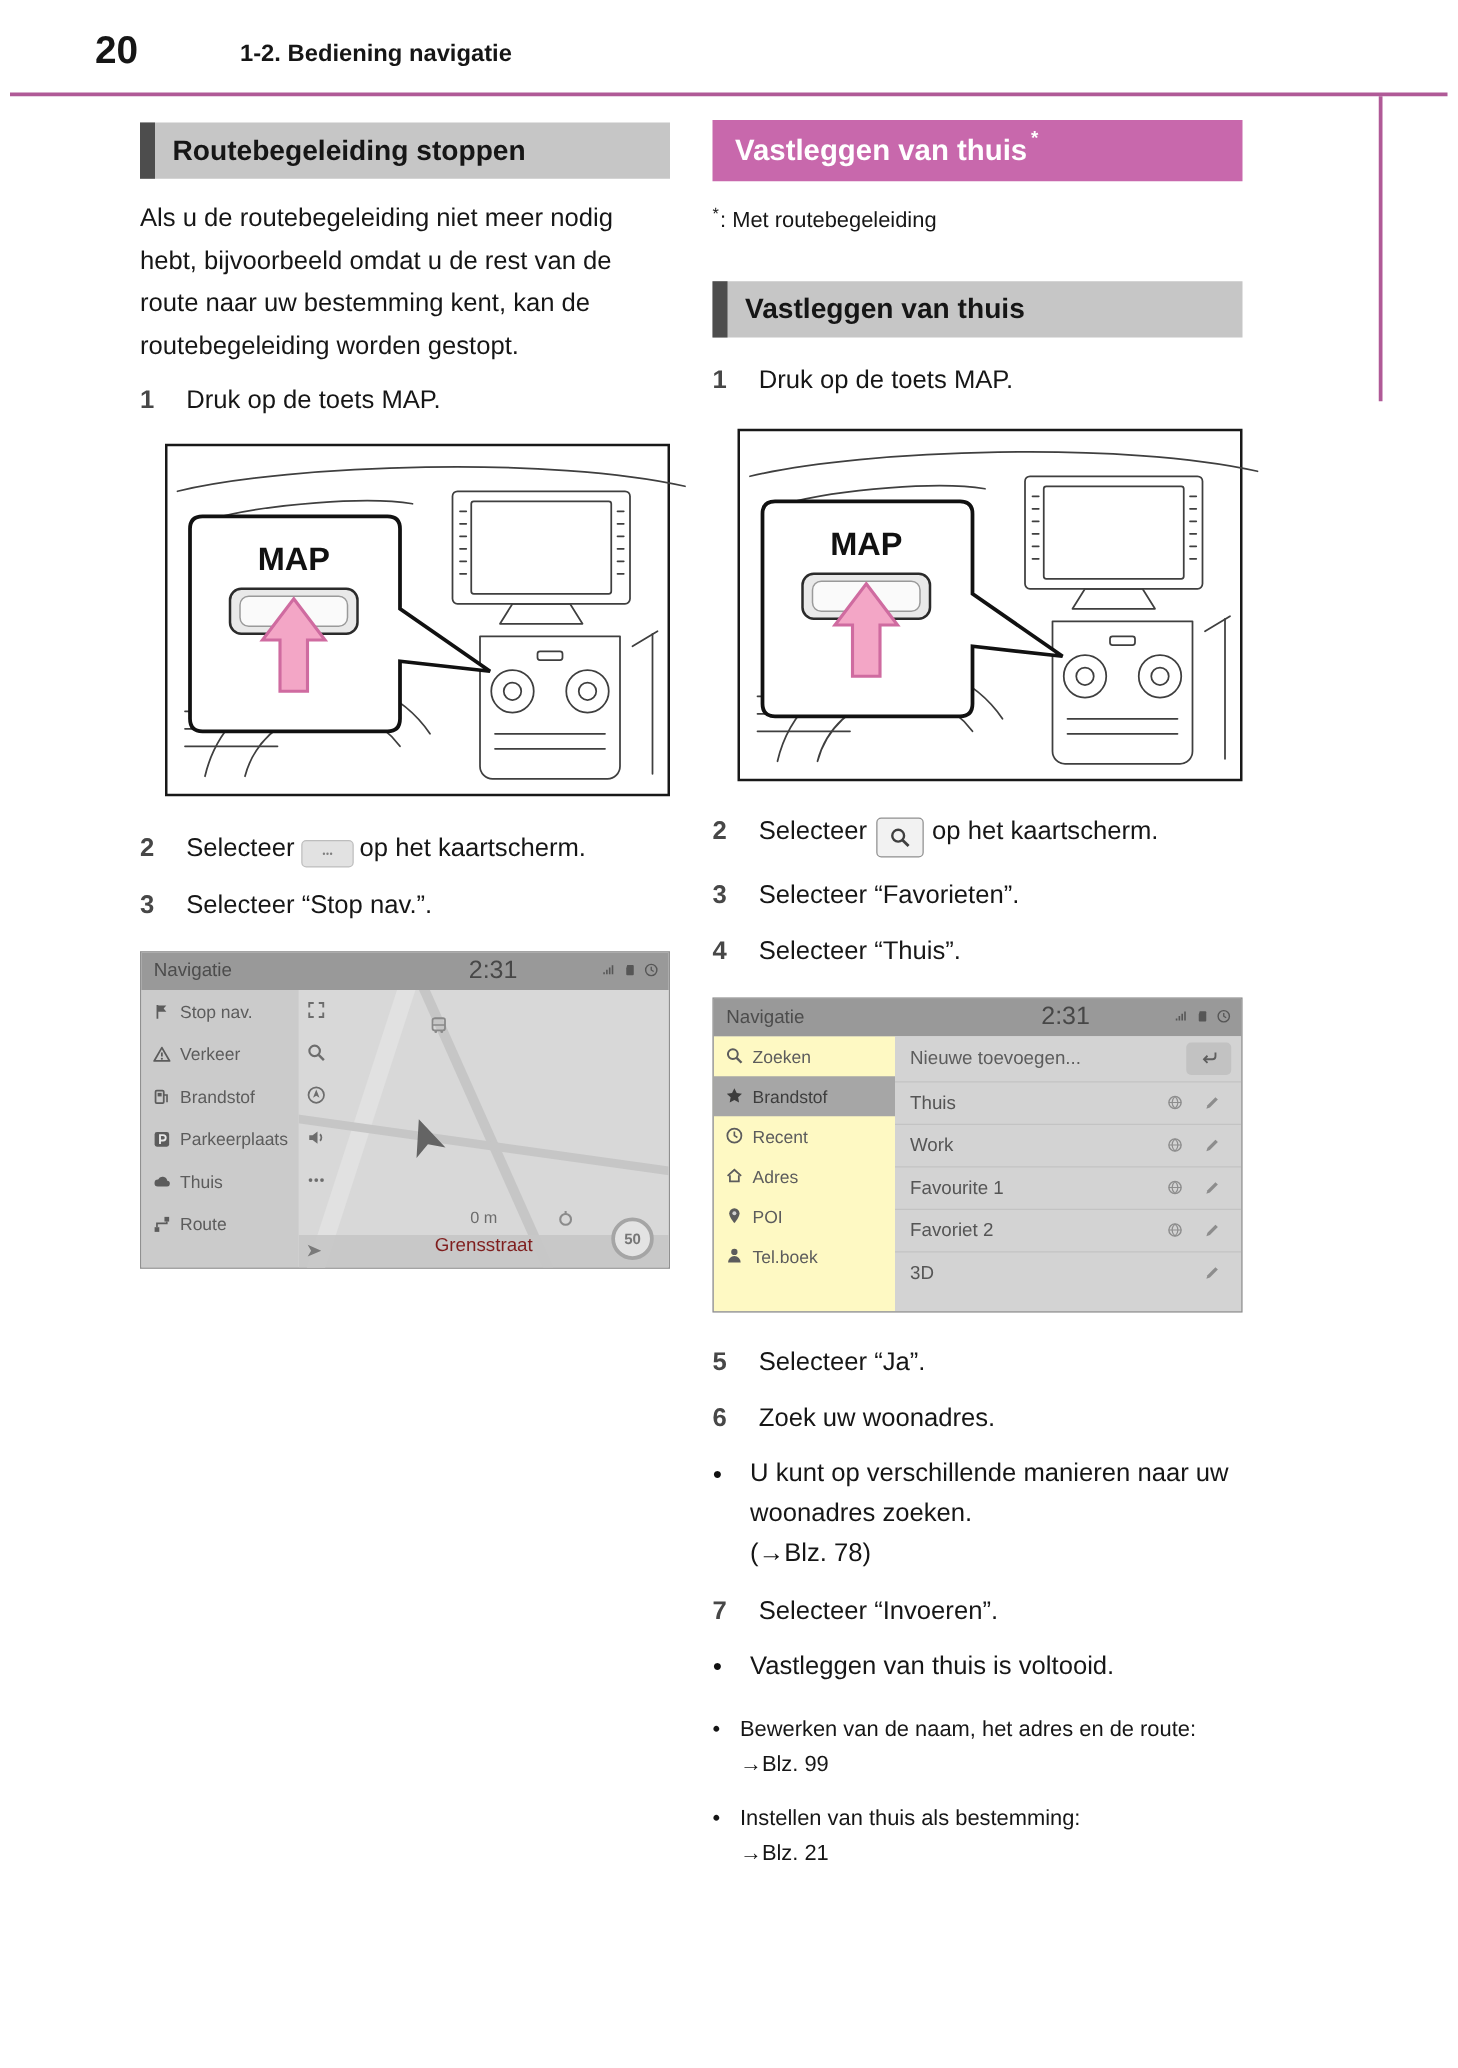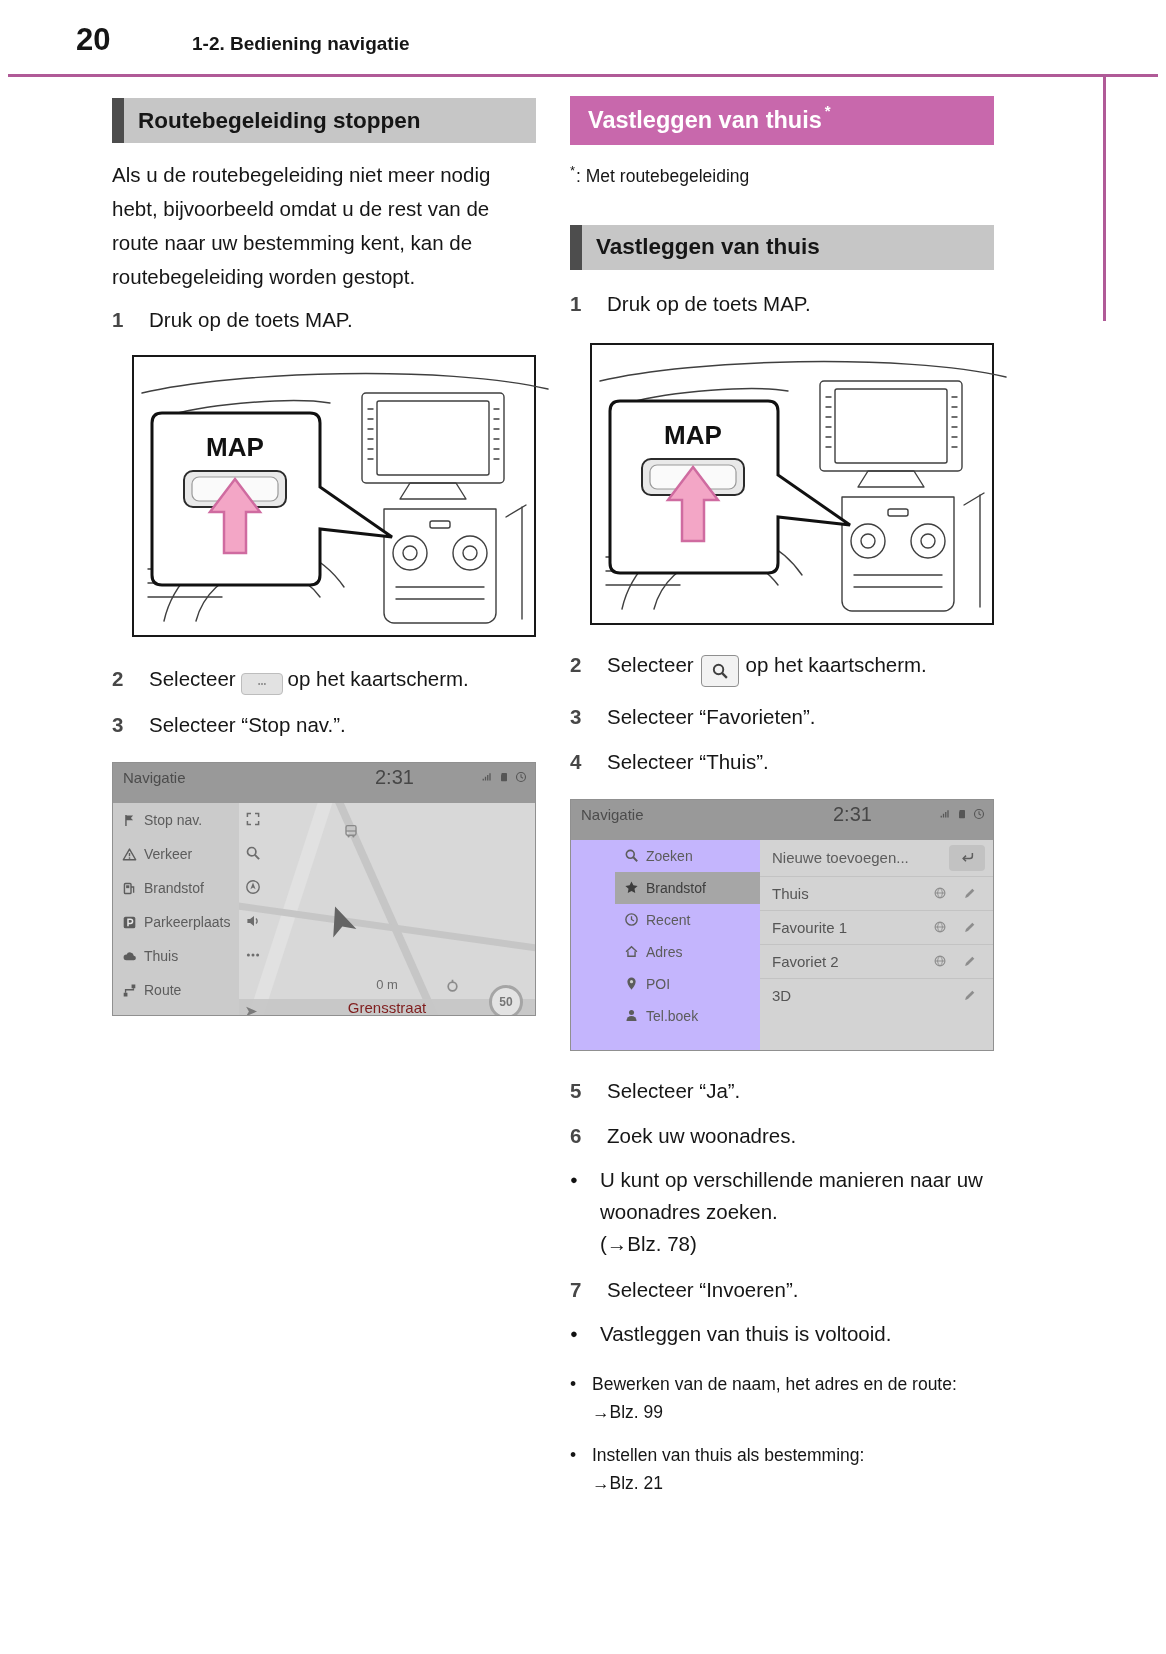--- a/index.html
+++ b/index.html
@@ -42,28 +42,28 @@
   .note{display:flex;margin-top:15px;font-size:17.5px;line-height:28px;}
   .note .ndot{flex:none;width:22px;}
   .note .ntext{flex:1;}
   .note .ntext.narrow{max-width:300px;}
 
   .illus{margin-top:20px;border:2px solid #181818;background:#fff;margin-left:20px;}
   .illus svg{display:block;width:420px;height:278px;}
 
   .shot{position:relative;margin-top:22px;border:1px solid #909090;background:#d6d6d6;overflow:hidden;}
   .shot1{height:252px;} .shot2{height:250px;}
-  .topbar{position:relative;height:40px;background:#999999;color:#4c4c4c;padding-left:37px;}
+  .topbar{position:relative;height:30px;background:#999999;color:#4c4c4c;padding-left:37px;}
   .tb-title{position:absolute;left:10px;top:6px;font-size:15px;}
   .tb-time{position:absolute;left:262px;top:3px;font-size:20px;color:#474747;}
   .tb-icons{position:absolute;right:8px;top:8px;display:flex;gap:5px;color:#565656;}
   .shot-body{display:flex;height:calc(100% - 30px);}
 
   .menu1{flex:none;width:126px;background:#cbcbcb;}
-  .menu2{flex:none;width:145px;background:#c4b5fd;padding-left:44px;}
+  .menu2{flex:none;width:145px;background:#fef9c3;}
   .mrow{display:flex;align-items:center;gap:7px;height:34px;padding-left:9px;font-size:14px;color:#5c5c5c;}
   .menu2 .mrow{height:32px;}
   .mrow.sel{background:#a6a6a6;color:#3d3d3d;}
 
   .map1{position:relative;flex:1;background:#d8d8d8;overflow:hidden;}
   .road{position:absolute;background:#c6c6c6;}
   .road.l{background:#e1e1e1;}
   .cstrip{position:absolute;left:6px;top:8px;display:flex;flex-direction:column;gap:18px;color:#6d6d6d;}
   .navarrow{position:absolute;left:84px;top:100px;color:#646464;transform:rotate(-20deg);}
   .bus{position:absolute;left:104px;top:20px;color:#898989;}
@@ -494,20 +494,29 @@
           <div class="prow">
             <span>Thuis</span>
             <svg class="ric g" width="14" height="14" viewBox="0 0 16 16">
                 <use href="#i-globe"></use>
               </svg>
             <svg class="ric p" width="14" height="14" viewBox="0 0 16 16">
                 <use href="#i-pencil"></use>
               </svg>
           </div>
           <div class="prow">
+            <span>Work</span>
+            <svg class="ric g" width="14" height="14" viewBox="0 0 16 16">
+                <use href="#i-globe"></use>
+              </svg>
+            <svg class="ric p" width="14" height="14" viewBox="0 0 16 16">
+                <use href="#i-pencil"></use>
+              </svg>
+          </div>
+          <div class="prow">
             <span>Favourite 1</span>
             <svg class="ric g" width="14" height="14" viewBox="0 0 16 16">
                 <use href="#i-globe"></use>
               </svg>
             <svg class="ric p" width="14" height="14" viewBox="0 0 16 16">
                 <use href="#i-pencil"></use>
               </svg>
           </div>
           <div class="prow">
             <span>Favoriet 2</span>

